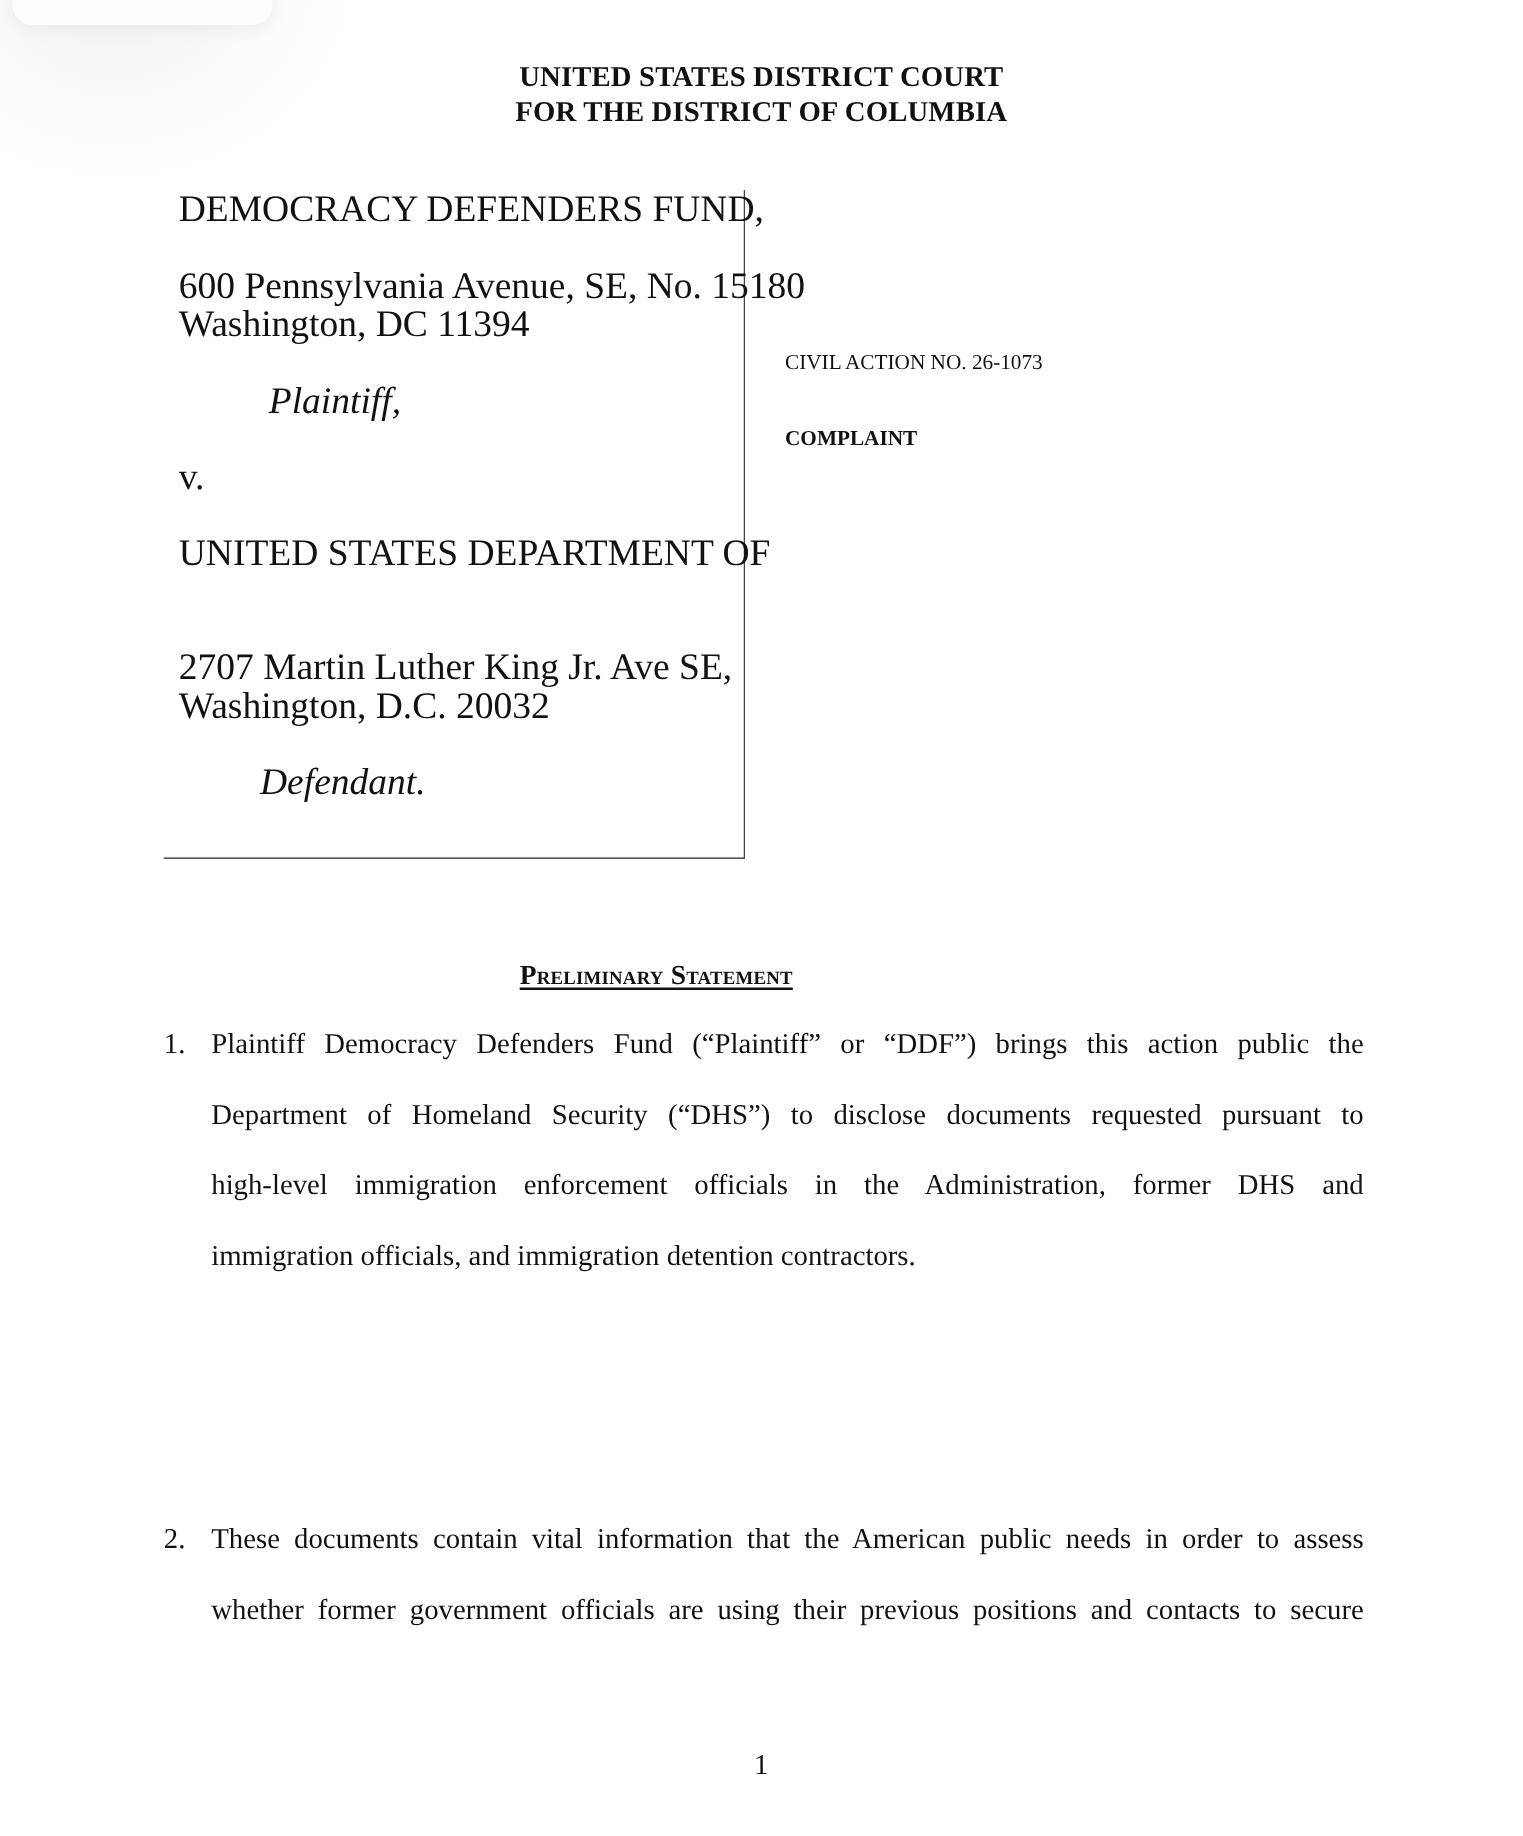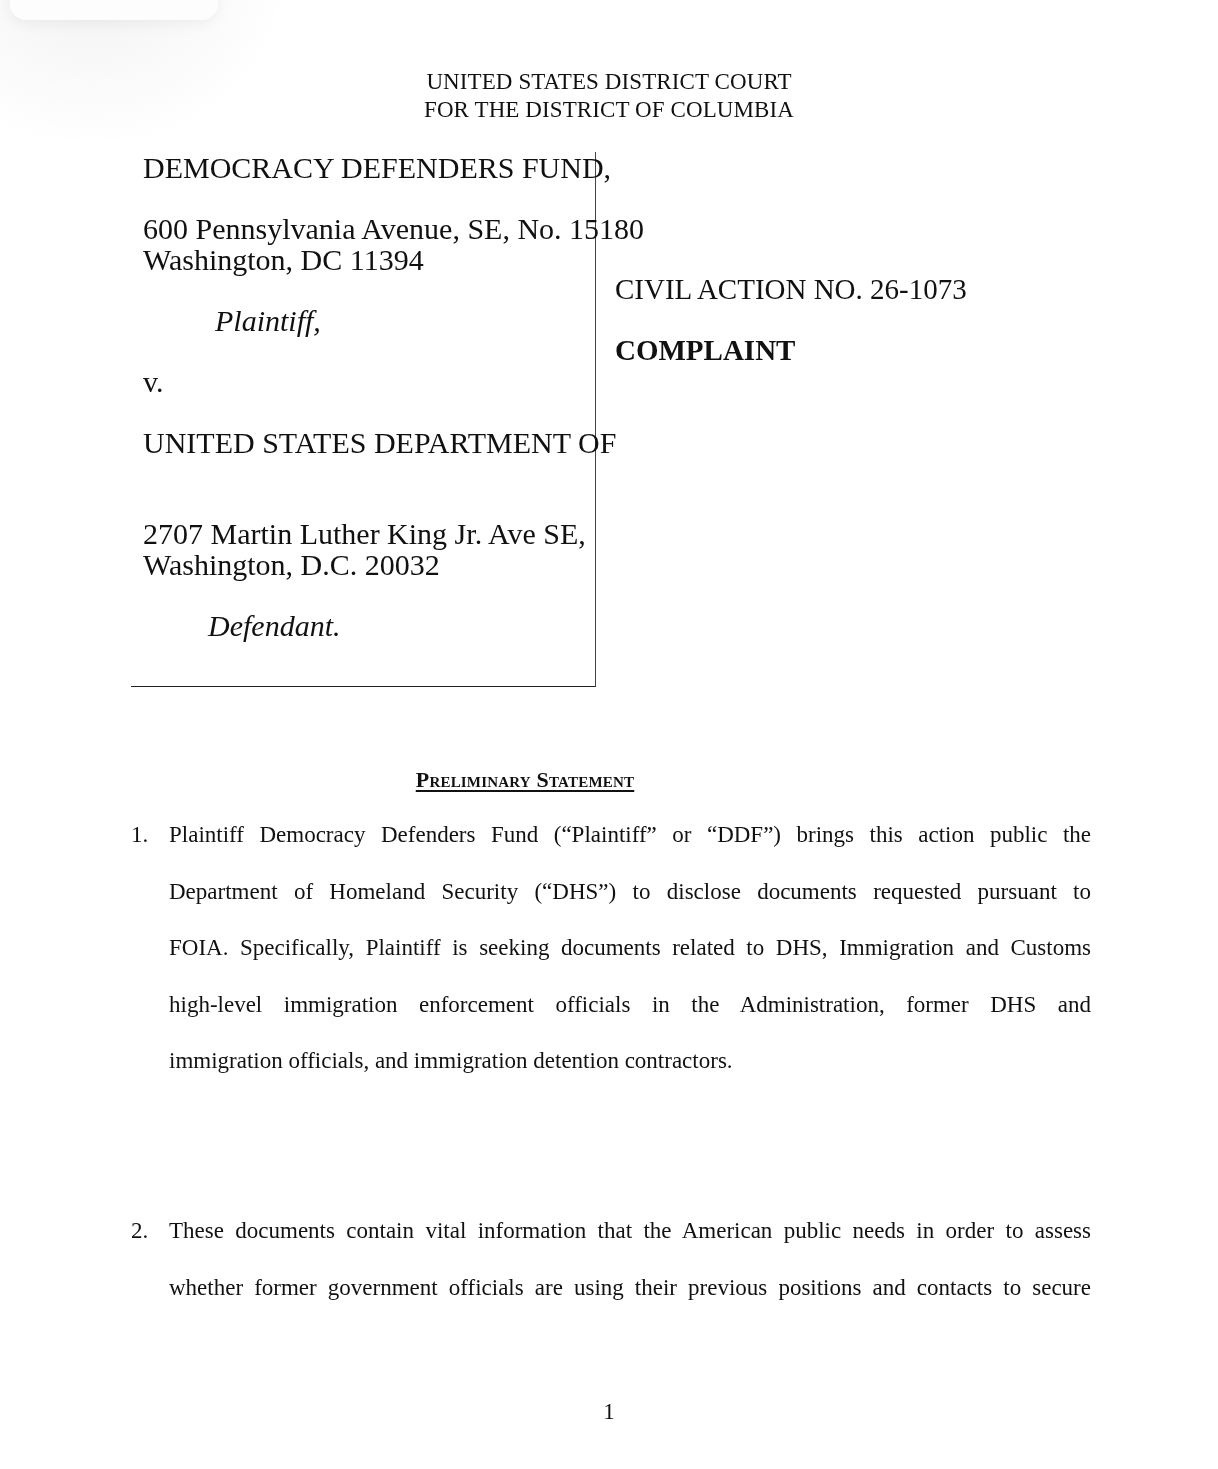--- a/index.html
+++ b/index.html
@@ -30,25 +30,25 @@
       left: 10px;
       top: -20px;
       width: 208px;
       height: 40px;
       border-radius: 0 0 16px 16px;
       background: #fdfdfd;
       box-shadow: 0 4px 14px rgba(0,0,0,0.05);
     }
     .court-header {
       position: absolute;
-      top: 68px;
+      top: 48px;
       left: 0;
       width: 1218px;
       text-align: center;
-      font-weight: normal;
+      font-weight: bold;
       font-size: 23px;
       line-height: 28px;
       letter-spacing: 0.1px;
     }
     .caption-left {
       position: absolute;
       left: 131px;
       top: 152px;
       width: 465px;
       height: 535px;
@@ -61,22 +61,22 @@
       left: 12px;
       font-size: 30px;
       line-height: 31px;
       white-space: nowrap;
     }
     .cap-italic {
       font-style: italic;
     }
     .caption-right {
       position: absolute;
-      left: 615px;
-      font-size: 29px;
+      left: 628px;
+      font-size: 17px;
       line-height: 31px;
       white-space: nowrap;
     }
     .bold { font-weight: bold; }
     .section-heading {
       position: absolute;
       top: 766px;
       left: 0;
       width: 1050px;
       text-align: center;
@@ -172,23 +172,20 @@
 <div class="para" style="top: 807px; height: 396px;">
   <div class="para-num">1.</div>
   <div class="para-body">
     <span class="line">
         <span class="line-inner">Plaintiff Democracy Defenders Fund (“Plaintiff” or “DDF”) brings this action public the</span>
       </span>
     <span class="line">
         <span class="line-inner">Department of Homeland Security (“DHS”) to disclose documents requested pursuant to</span>
       </span>
     <span class="line">
-        <span class="line-inner">FOIA. Specifically, Plaintiff is seeking documents related to DHS, Immigration and Customs</span>
-      </span>
-    <span class="line">
         <span class="line-inner">high-level immigration enforcement officials in the Administration, former DHS and</span>
       </span>
     <span class="line last">
         <span class="line-inner">immigration officials, and immigration detention contractors.</span>
       </span>
   </div>
 </div>
 
 <div class="para" style="top: 1203px; height: 114px;">
   <div class="para-num">2.</div>

